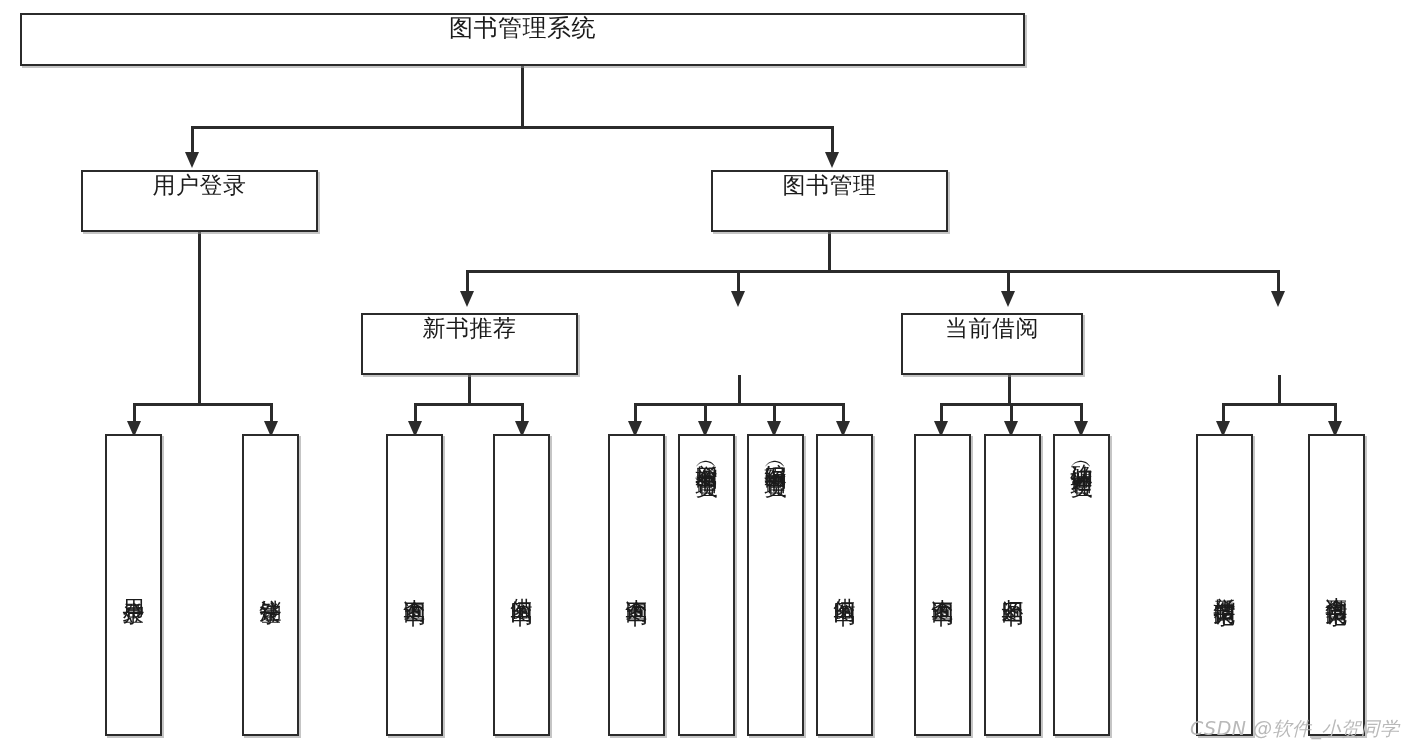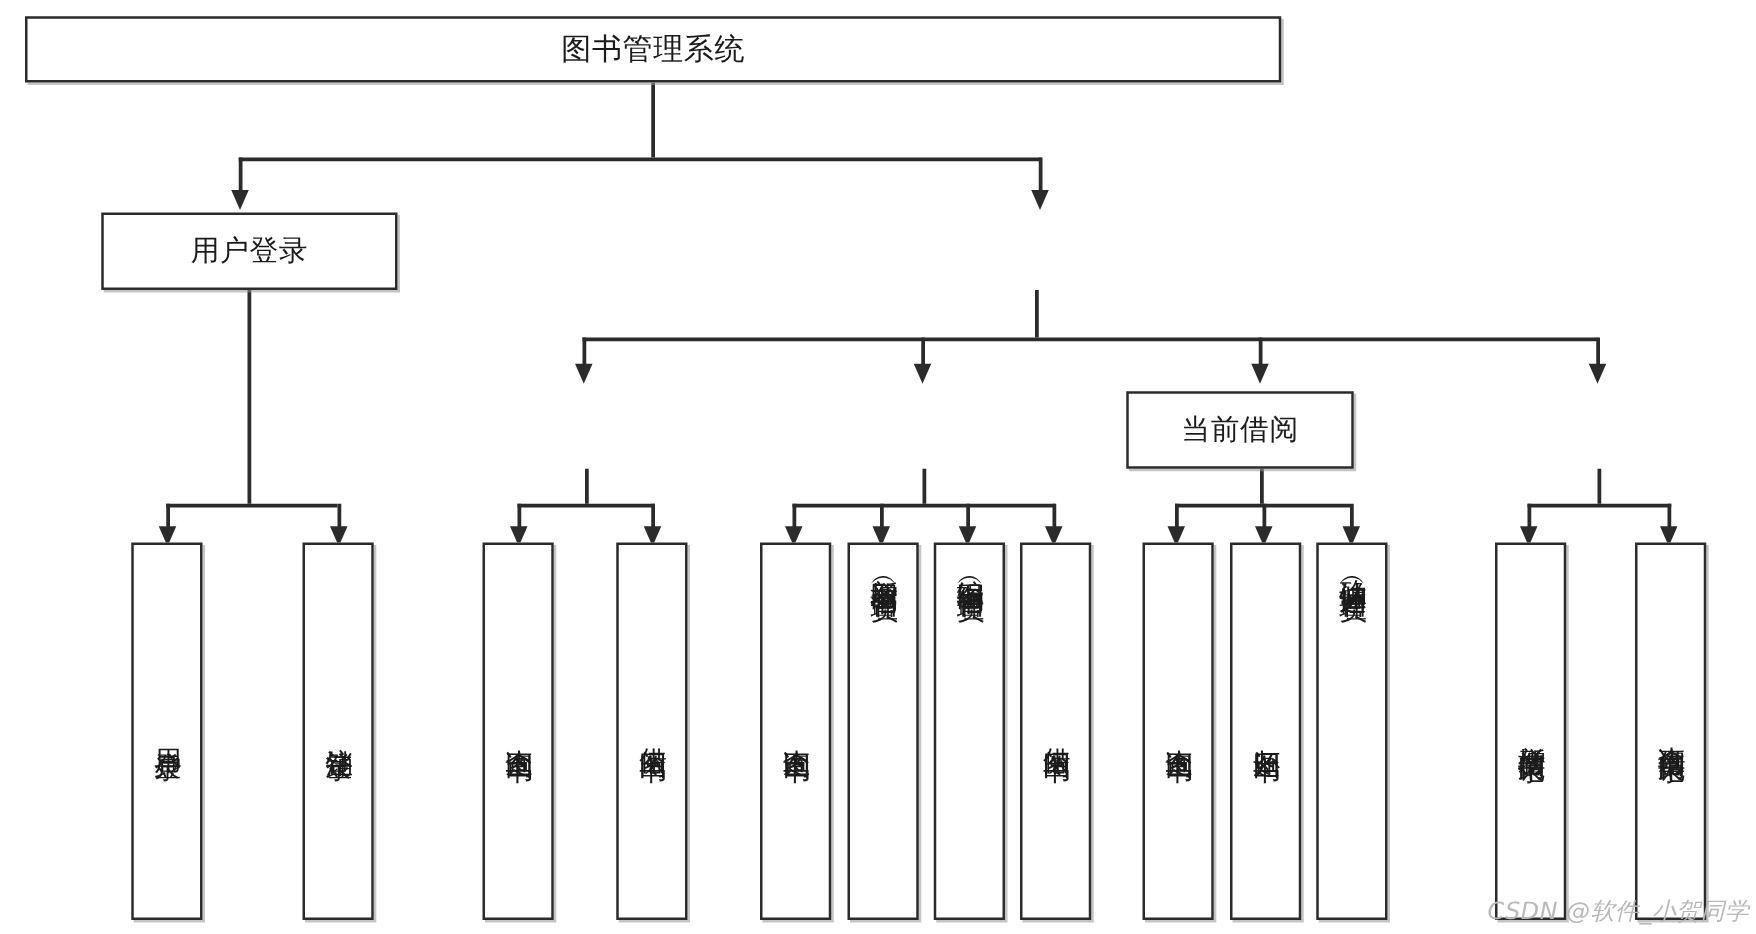--- a/index.html
+++ b/index.html
@@ -18,21 +18,21 @@
     overflow: hidden;
   }
   
   .node {
     position: absolute;
     box-sizing: border-box;
     background: #ffffff;
     border: 2.5px solid #2b2b2b;
     box-shadow: 2px 2px 0 rgba(150,150,150,0.55);
     display: flex;
-    align-items: center;
+    align-items: flex-start;
     justify-content: center;
   }
   .node .label {
     color: #1b1b1b;
     font-size: 23px;
     line-height: 1.15;
     letter-spacing: 0.5px;
     white-space: nowrap;
     text-align: center;
   }
@@ -152,21 +152,27 @@
   <div class="vline" style="left:1334px; top:403px; height:22px;"></div>
   <div class="arrow" style="left:1328px; top:421px;"></div>
 
   <div class="node root" style="left:20px; top:13px; width:1005px; height:53px;">
     <span class="label">图书管理系统</span>
   </div>
 
   <div class="node" style="left:81px; top:170px; width:237px; height:62px;">
     <span class="label">用户登录</span>
   </div>
-
+  <div class="node" style="left:711px; top:170px; width:237px; height:62px;">
+    <span class="label">图书管理</span>
+  </div>
+
+  <div class="node" style="left:361px; top:313px; width:217px; height:62px;">
+    <span class="label">新书推荐</span>
+  </div>
   <div class="node" style="left:901px; top:313px; width:182px; height:62px;">
     <span class="label">当前借阅</span>
   </div>
 
   <div class="node leaf centered" style="left:105px; top:434px; width:57px; height:302px;">
     <span class="label">用户登录</span>
   </div>
   <div class="node leaf centered" style="left:242px; top:434px; width:57px; height:302px;">
     <span class="label">注销登录</span>
   </div>

